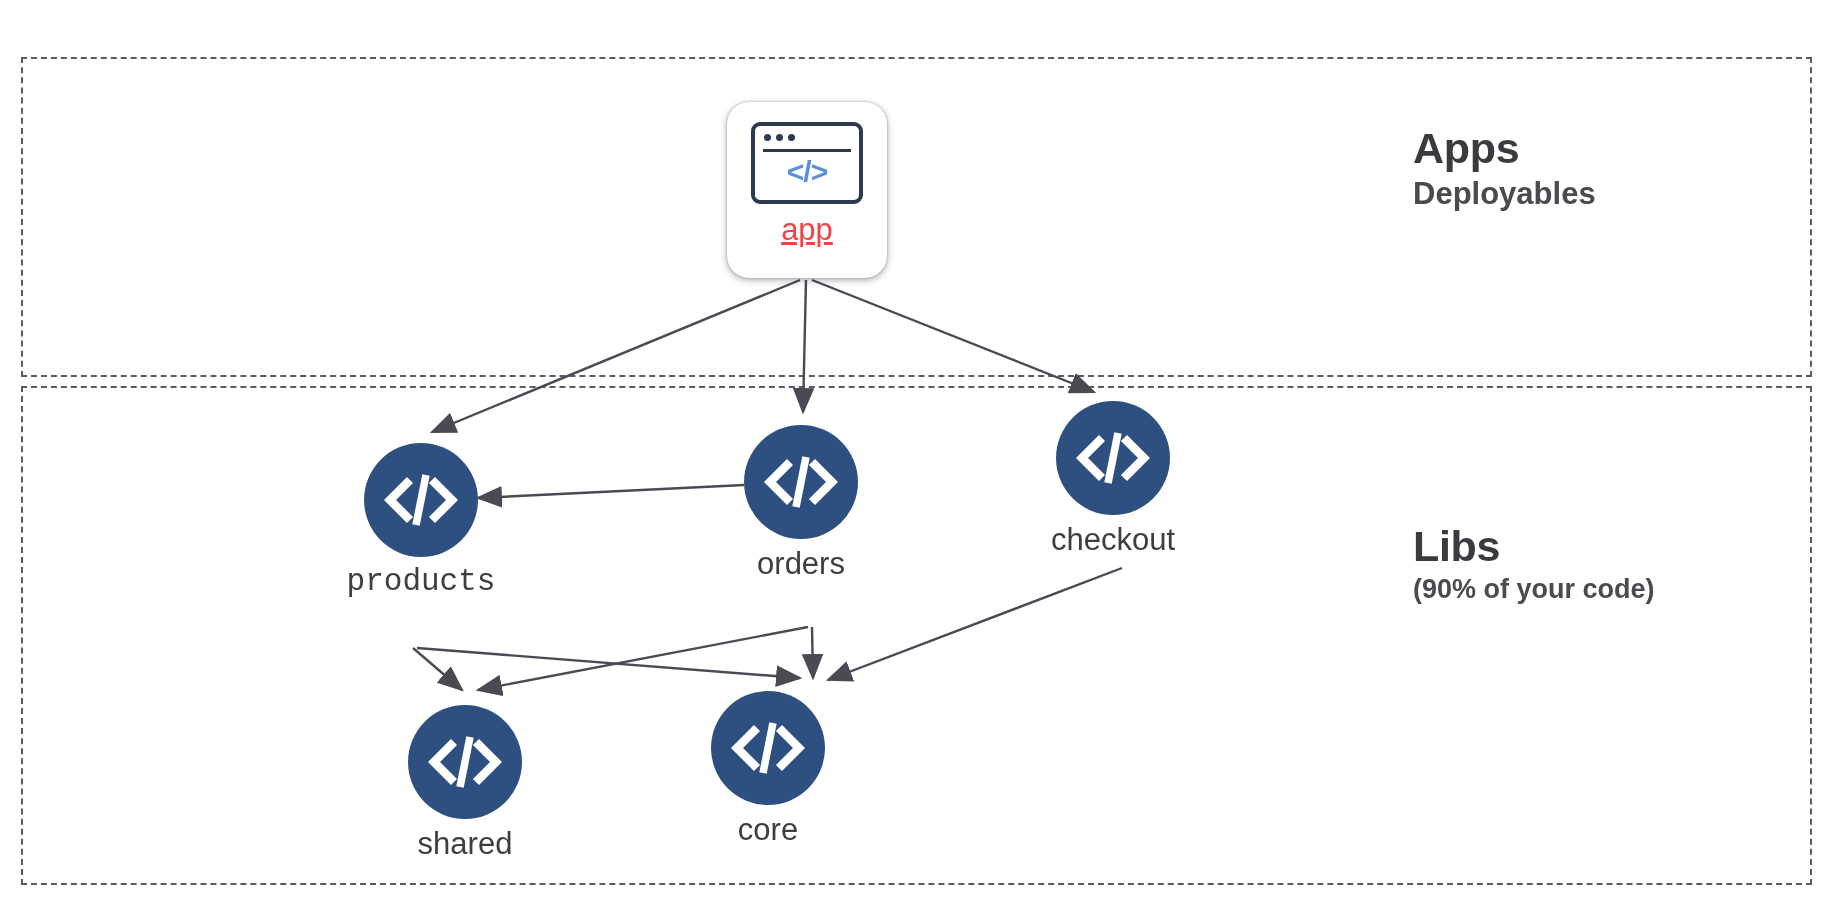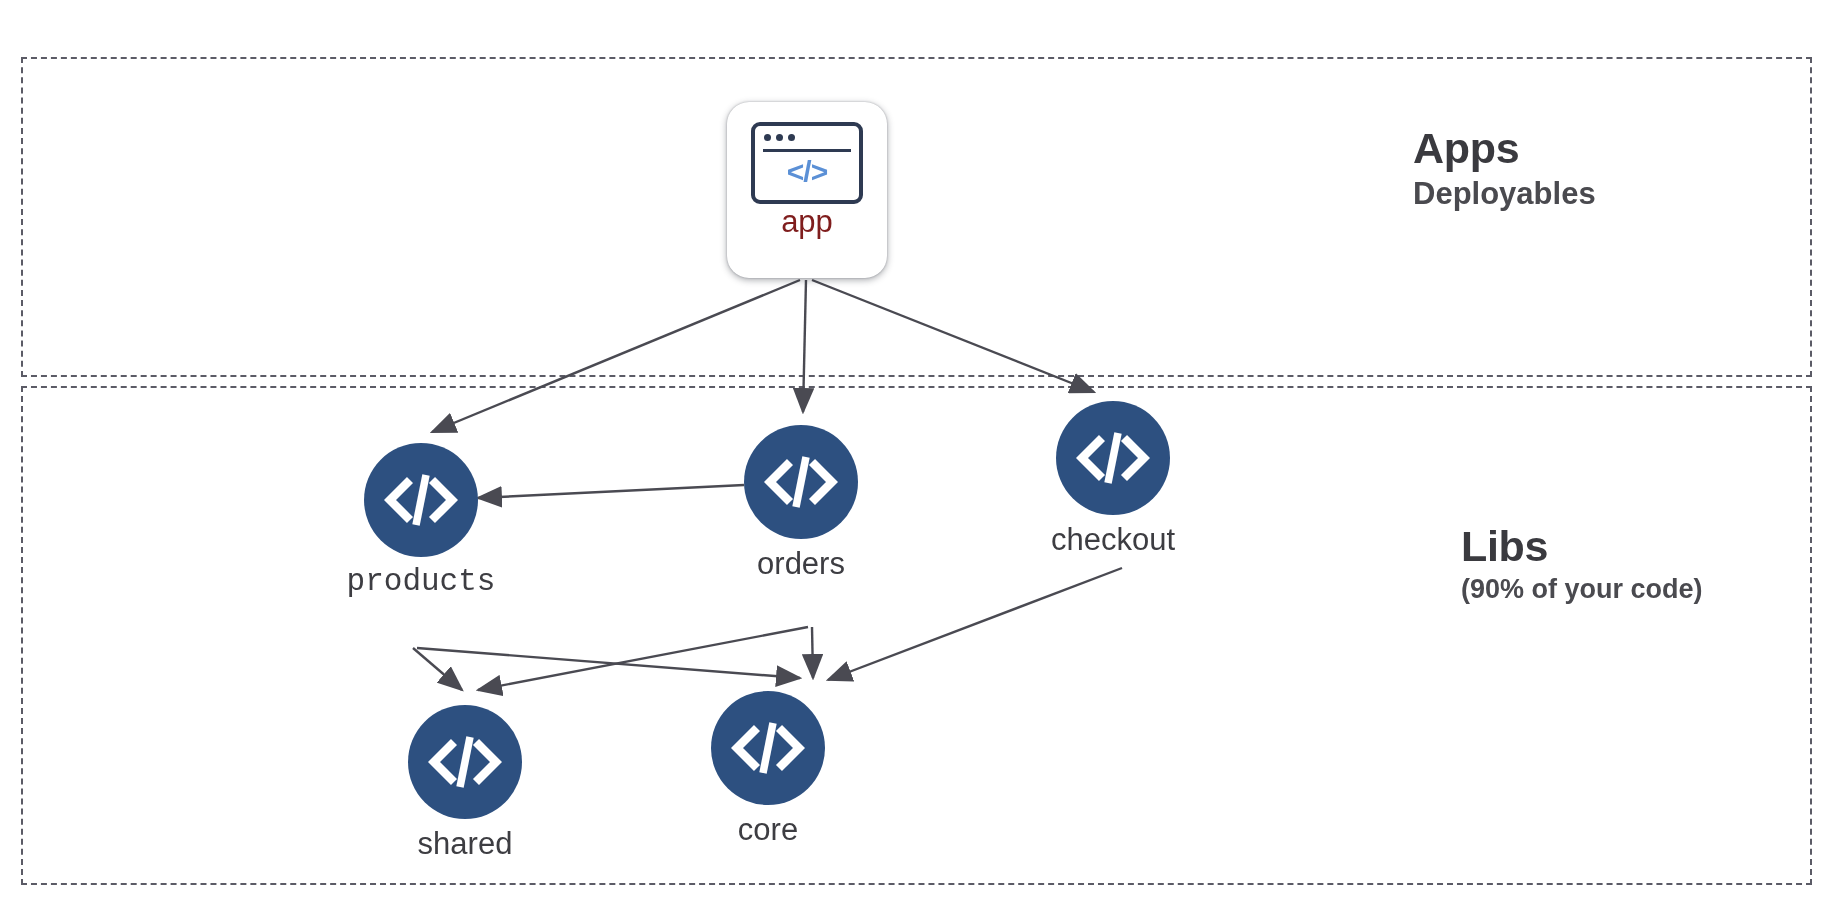--- a/index.html
+++ b/index.html
@@ -64,21 +64,20 @@
     font-size: 27px;
     text-align: right;
   }
   #legend-apps {
     left: 1413px;
     top: 126px;
   }
   #legend-libs {
     left: 1413px;
     top: 524px;
-    margin-left: 48px;
   }
 
   
   #edges {
     position: absolute;
     left: 0;
     top: 0;
     width: 1838px;
     height: 920px;
     pointer-events: none;
@@ -145,24 +144,25 @@
   .app-window-icon .code-glyph {
     margin-top: 18px;
     font-family: "Liberation Sans", sans-serif;
     font-size: 30px;
     font-weight: bold;
     color: #5b90d6;
     letter-spacing: -1px;
     line-height: 1;
   }
   .app-node .node-caption {
-    margin-top: 2px;
+    margin-top: 10px;
     font-size: 31px;
-    color: #7f1d1d;
+    color: #ef4444;
     line-height: 1;
+    text-decoration: underline;
   }
 
   
   .lib-node {
     position: absolute;
     width: 114px;
     display: flex;
     flex-direction: column;
     align-items: center;
   }

